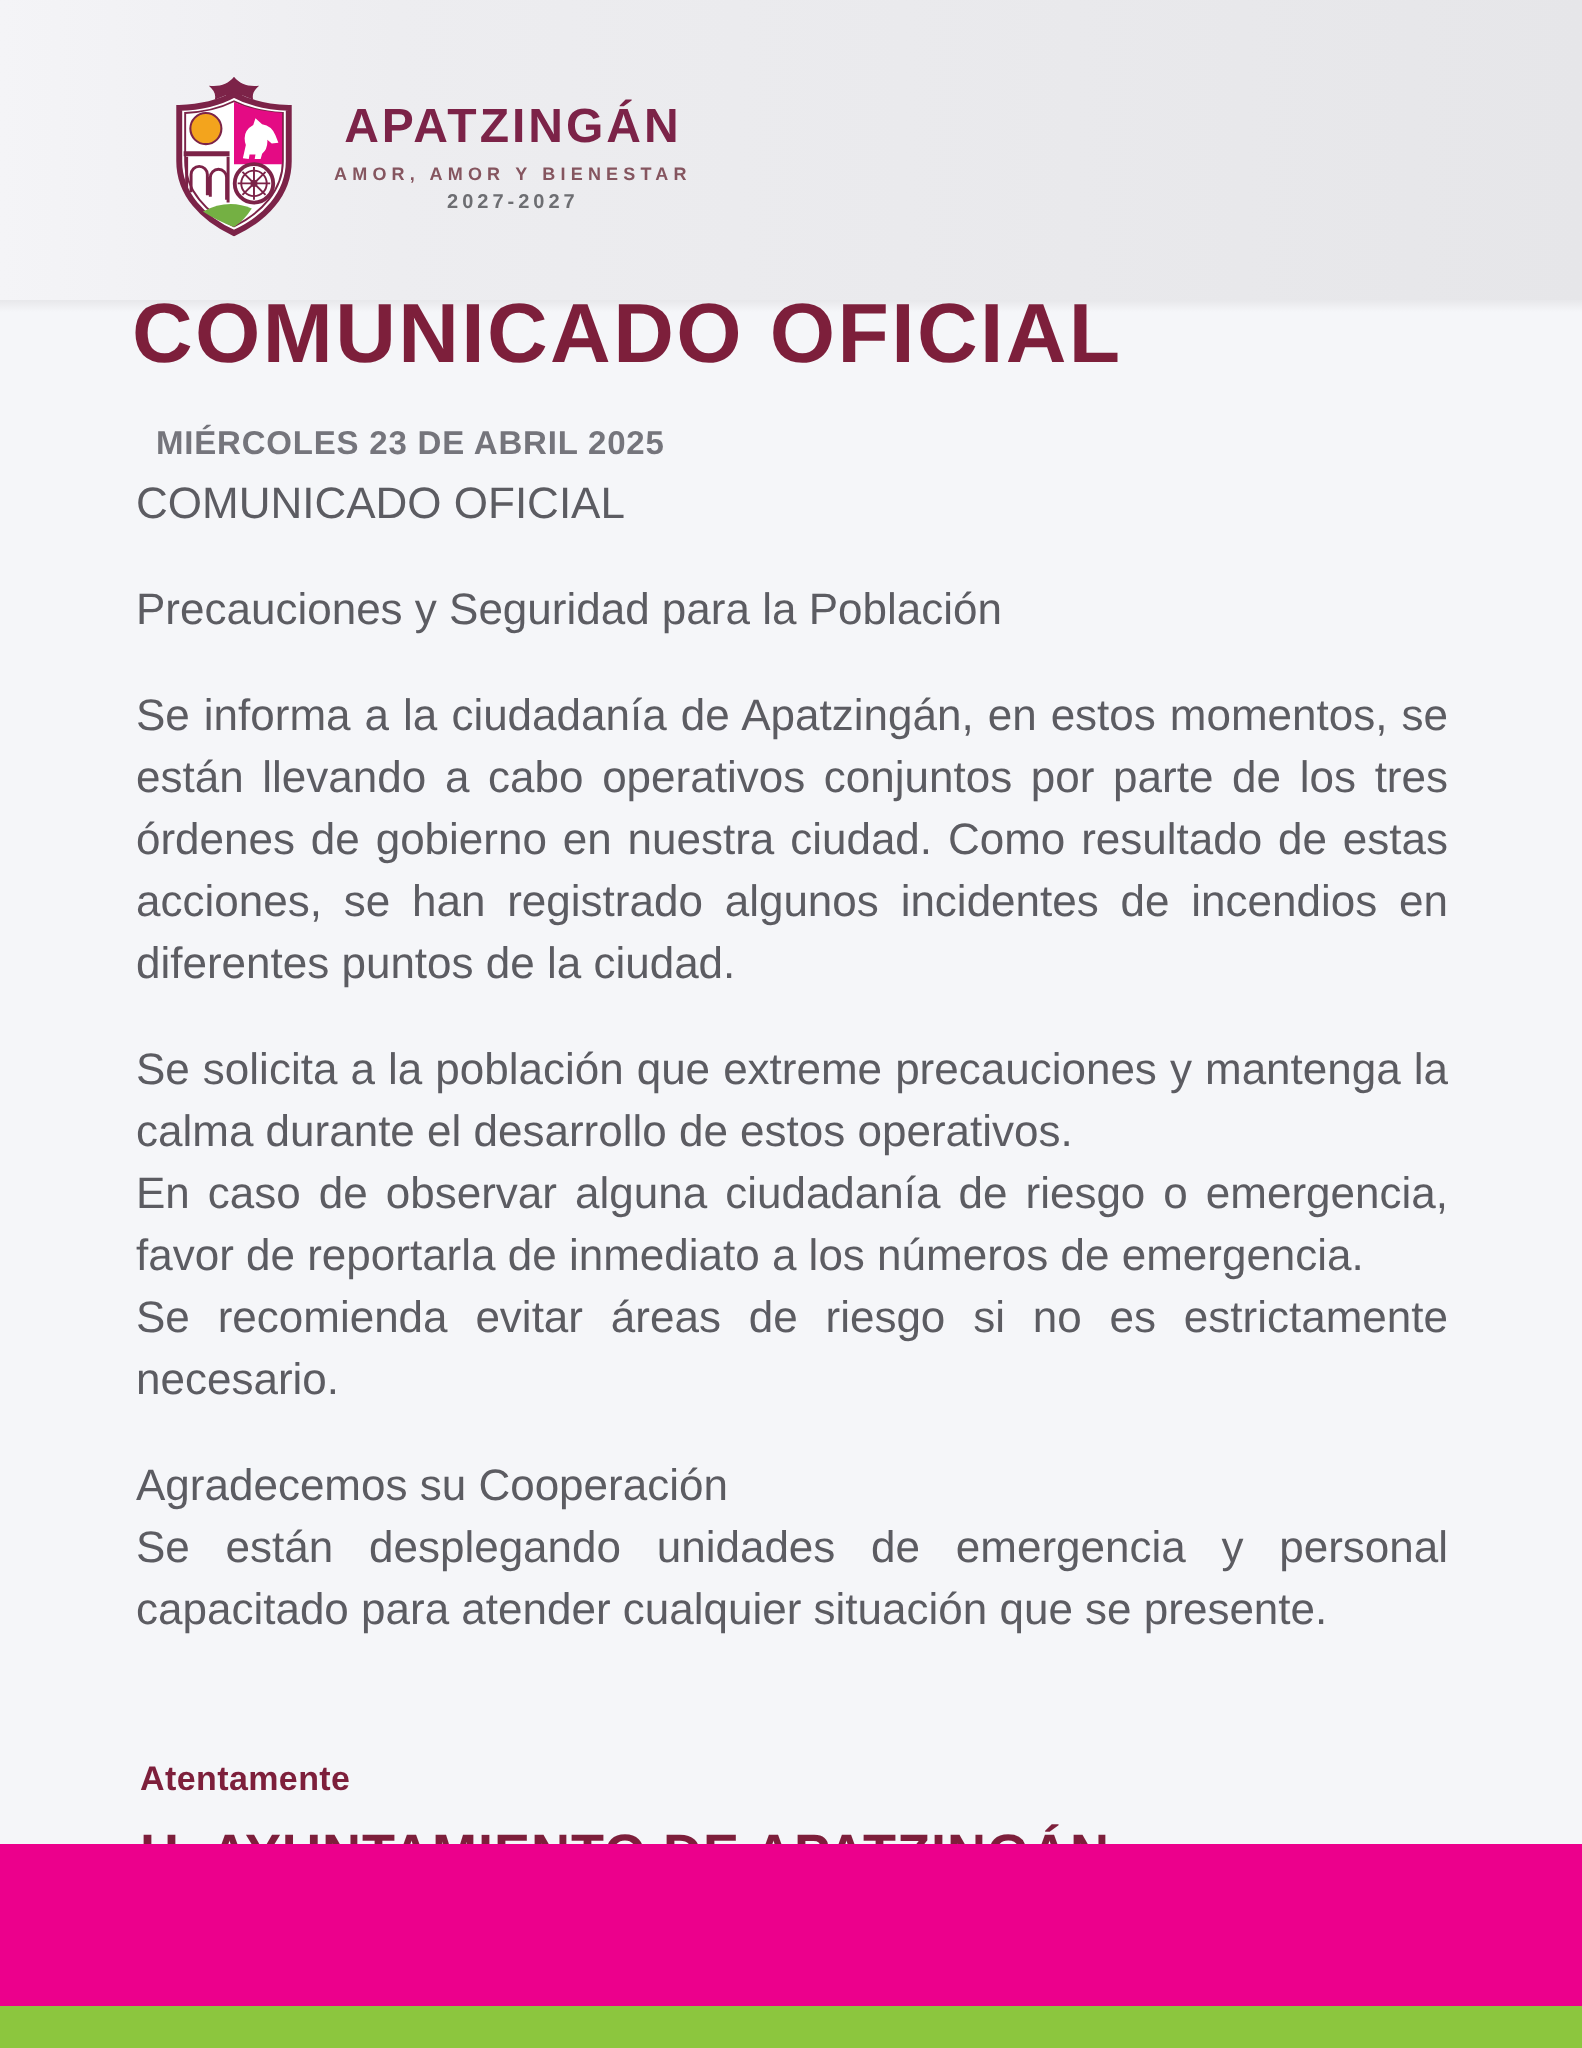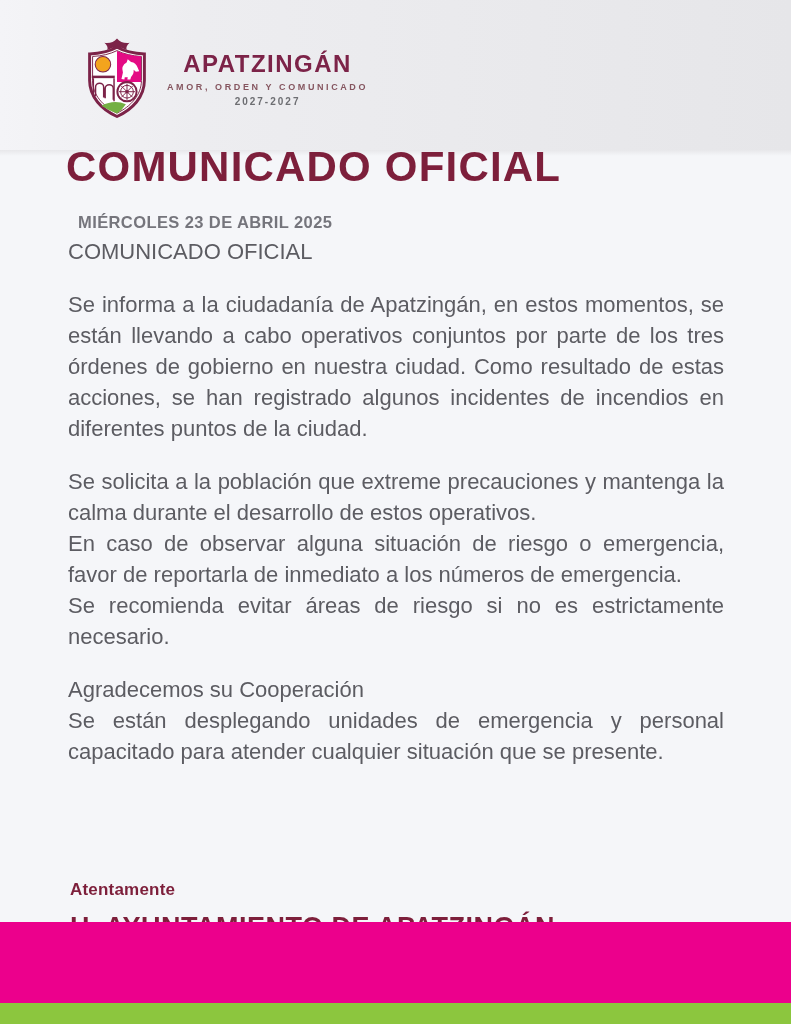--- a/index.html
+++ b/index.html
@@ -111,38 +111,41 @@
       <circle cx="63.5" cy="75" r="8.6" fill="none" stroke="var(--logo-maroon)" stroke-width="1.3"></circle>
       <g stroke="var(--logo-maroon)" stroke-width="1.3">
         <path d="M63.5 64 V86 M52.5 75 H74.5 M55.7 67.2 L71.3 82.8 M71.3 67.2 L55.7 82.8"></path>
       </g>
       <circle cx="63.5" cy="75" r="2.4" fill="var(--logo-maroon)"></circle>
 
       <path d="M29 94 Q46 85 62 92 Q57 100 50 104.5 Q38 100 29 94 Z" fill="var(--hill-green)"></path>
     </svg>
     <div class="logo-text">
       <div class="logo-name">APATZINGÁN</div>
-      <div class="logo-slogan">AMOR, ORDEN Y COMUNICADO</div>
+      <div class="logo-slogan">AMOR, AMOR Y BIENESTAR</div>
       <div class="logo-period">2027-2027</div>
     </div>
   </div>
 
   <h1 class="title">COMUNICADO OFICIAL</h1>
   <div class="date">MIÉRCOLES 23 DE ABRIL 2025</div>
 
   <div class="body" id="body-text">
       <div class="block">
         <p>COMUNICADO OFICIAL</p>
       </div>
       <div class="block">
+        <p>Precauciones y Seguridad para la Población</p>
+      </div>
+      <div class="block">
         <p>Se informa a la ciudadanía de Apatzingán, en estos momentos, se están llevando a cabo operativos conjuntos por parte de los tres órdenes de gobierno en nuestra ciudad. Como resultado de estas acciones, se han registrado algunos incidentes de incendios en diferentes puntos de la ciudad.</p>
       </div>
       <div class="block">
         <p>Se solicita a la población que extreme precauciones y mantenga la calma durante el desarrollo de estos operativos.</p>
-        <p>En caso de observar alguna situación de riesgo o emergencia, favor de reportarla de inmediato a los números de emergencia.</p>
+        <p>En caso de observar alguna ciudadanía de riesgo o emergencia, favor de reportarla de inmediato a los números de emergencia.</p>
         <p>Se recomienda evitar áreas de riesgo si no es estrictamente necesario.</p>
       </div>
       <div class="block">
         <p>Agradecemos su Cooperación</p>
         <p>Se están desplegando unidades de emergencia y personal capacitado para atender cualquier situación que se presente.</p>
       </div>
     </div>
 
   <div class="signature">
     <div class="closing">Atentamente</div>

